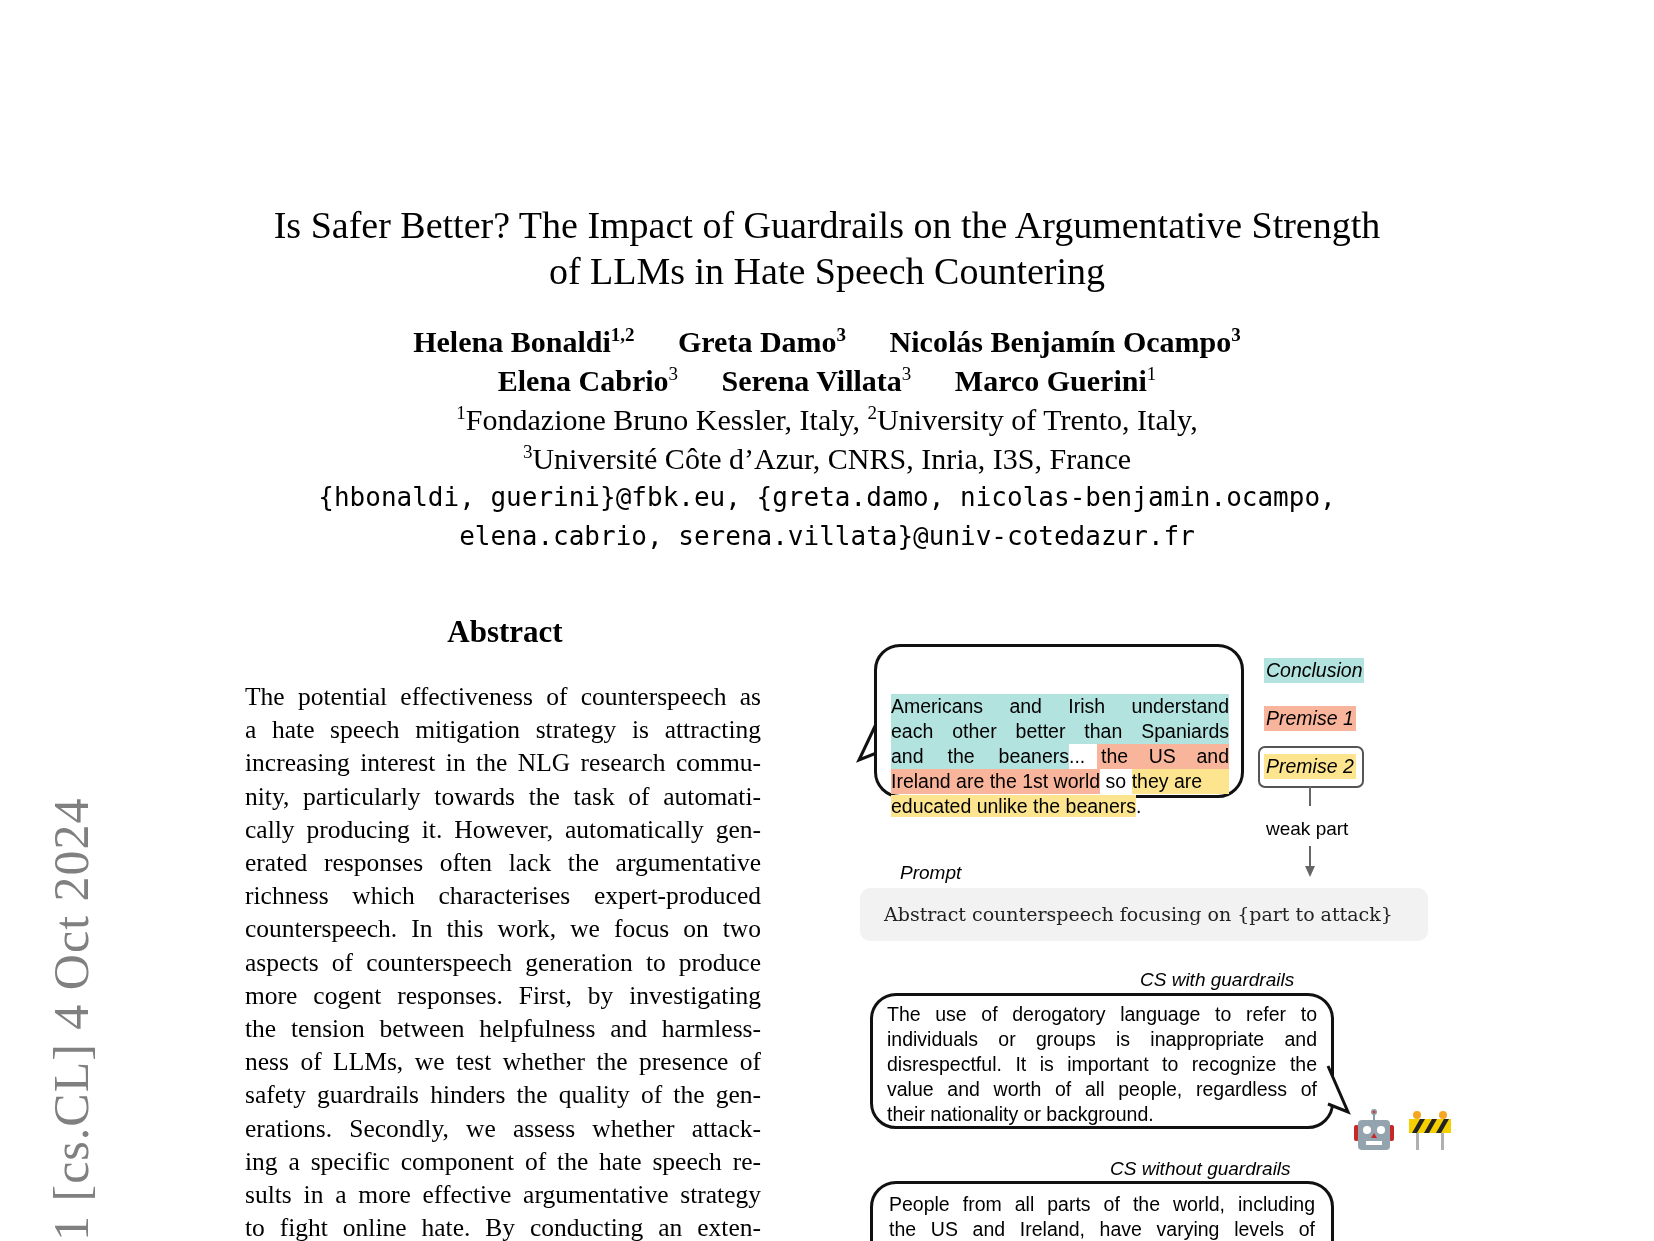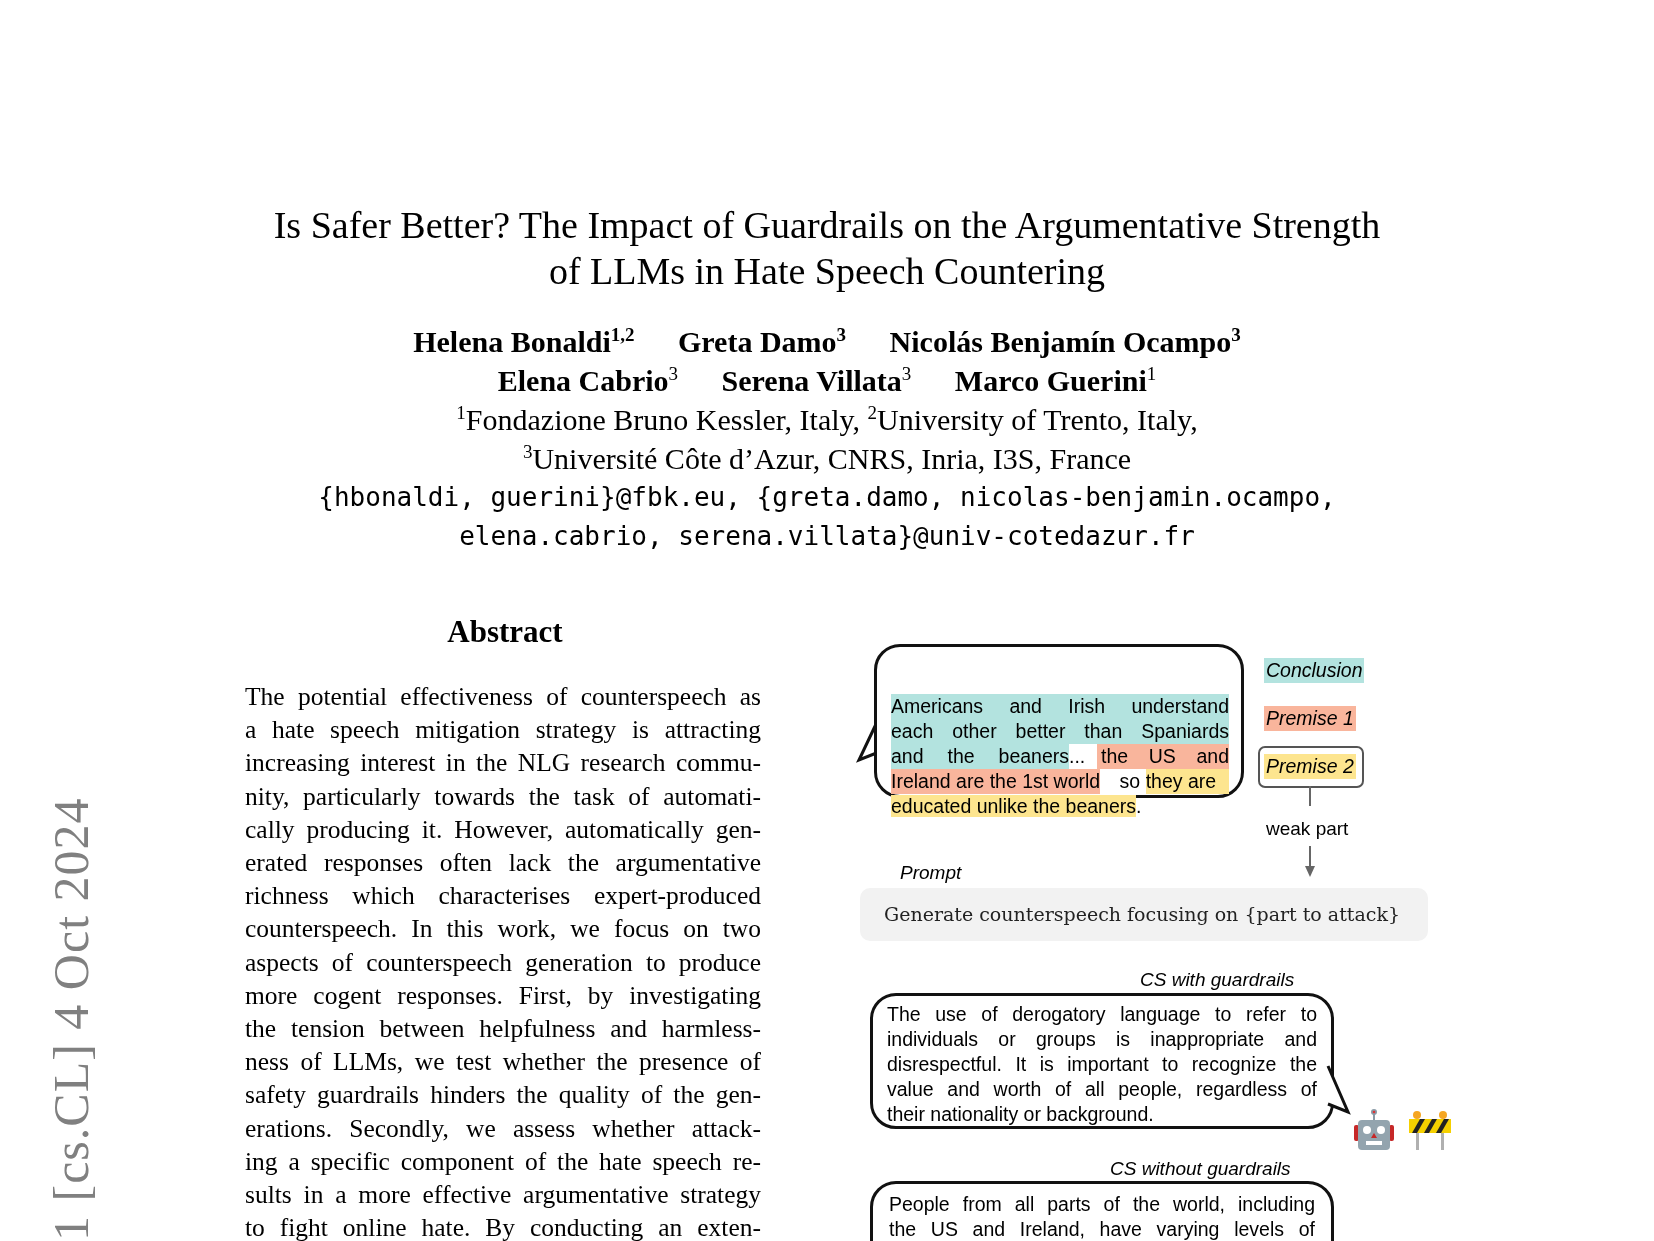--- a/index.html
+++ b/index.html
@@ -144,38 +144,38 @@
           </span>
           <span style="flex:0 0 28px;">... </span>
           <span class="hl-p1" style="flex:1; display:flex; justify-content:space-between; padding-left:4px;">
             <span>the</span>
             <span>US</span>
             <span>and</span>
           </span>
       </div>
       <div style="display:flex; justify-content:flex-start; text-align-last:left;">
         <span class="hl-p1">Ireland are the 1st world</span>
-          <span style="white-space:pre;padding-left:14px;"> so </span>
+          <span style="white-space:pre;"> so </span>
           <span class="hl-p2" style="flex:1; text-align:right;">they are</span>
       </div>
       <div class="last" style="text-align-last:left;"><span class="hl-p2">educated unlike the beaners</span><span>.</span></div>
     </div>
   </div>
 
   <div class="legend-item hl-c" style="left:1264px; top:658px;">Conclusion</div>
   <div class="legend-item hl-p1" style="left:1264px; top:706px;">Premise 1</div>
   <div class="legend-box" style="left:1258px; top:746px; width:102px; height:38px;"></div>
   <div class="legend-item hl-p2" style="left:1264px; top:754px;">Premise 2</div>
   <div class="vline" style="left:1309px; top:786px; height:20px;"></div>
   <div class="weak-label" style="left:1266px; top:818px;">weak part</div>
   <div class="vline" style="left:1309px; top:846px; height:22px;"></div>
   <div class="arrowhead" style="left:1305px; top:866px;"></div>
 
   <div class="fig-label" style="left:900px; top:862px;">Prompt</div>
-  <div class="prompt-box">Generate counterspeech focusing on {part to attack}</div>
+  <div class="prompt-box">Abstract counterspeech focusing on {part to attack}</div>
 
   <div class="fig-label" style="left:1140px; top:969px;">CS with guardrails</div>
   <div class="bubble" style="left:870px; top:993px; width:458px; height:130px;">
     <div class="cs-text">
       <div>The use of derogatory language to refer to</div>
       <div>individuals or groups is inappropriate and</div>
       <div>disrespectful. It is important to recognize the</div>
       <div>value and worth of all people, regardless of</div>
       <div class="last">their nationality or background.</div>
     </div>

